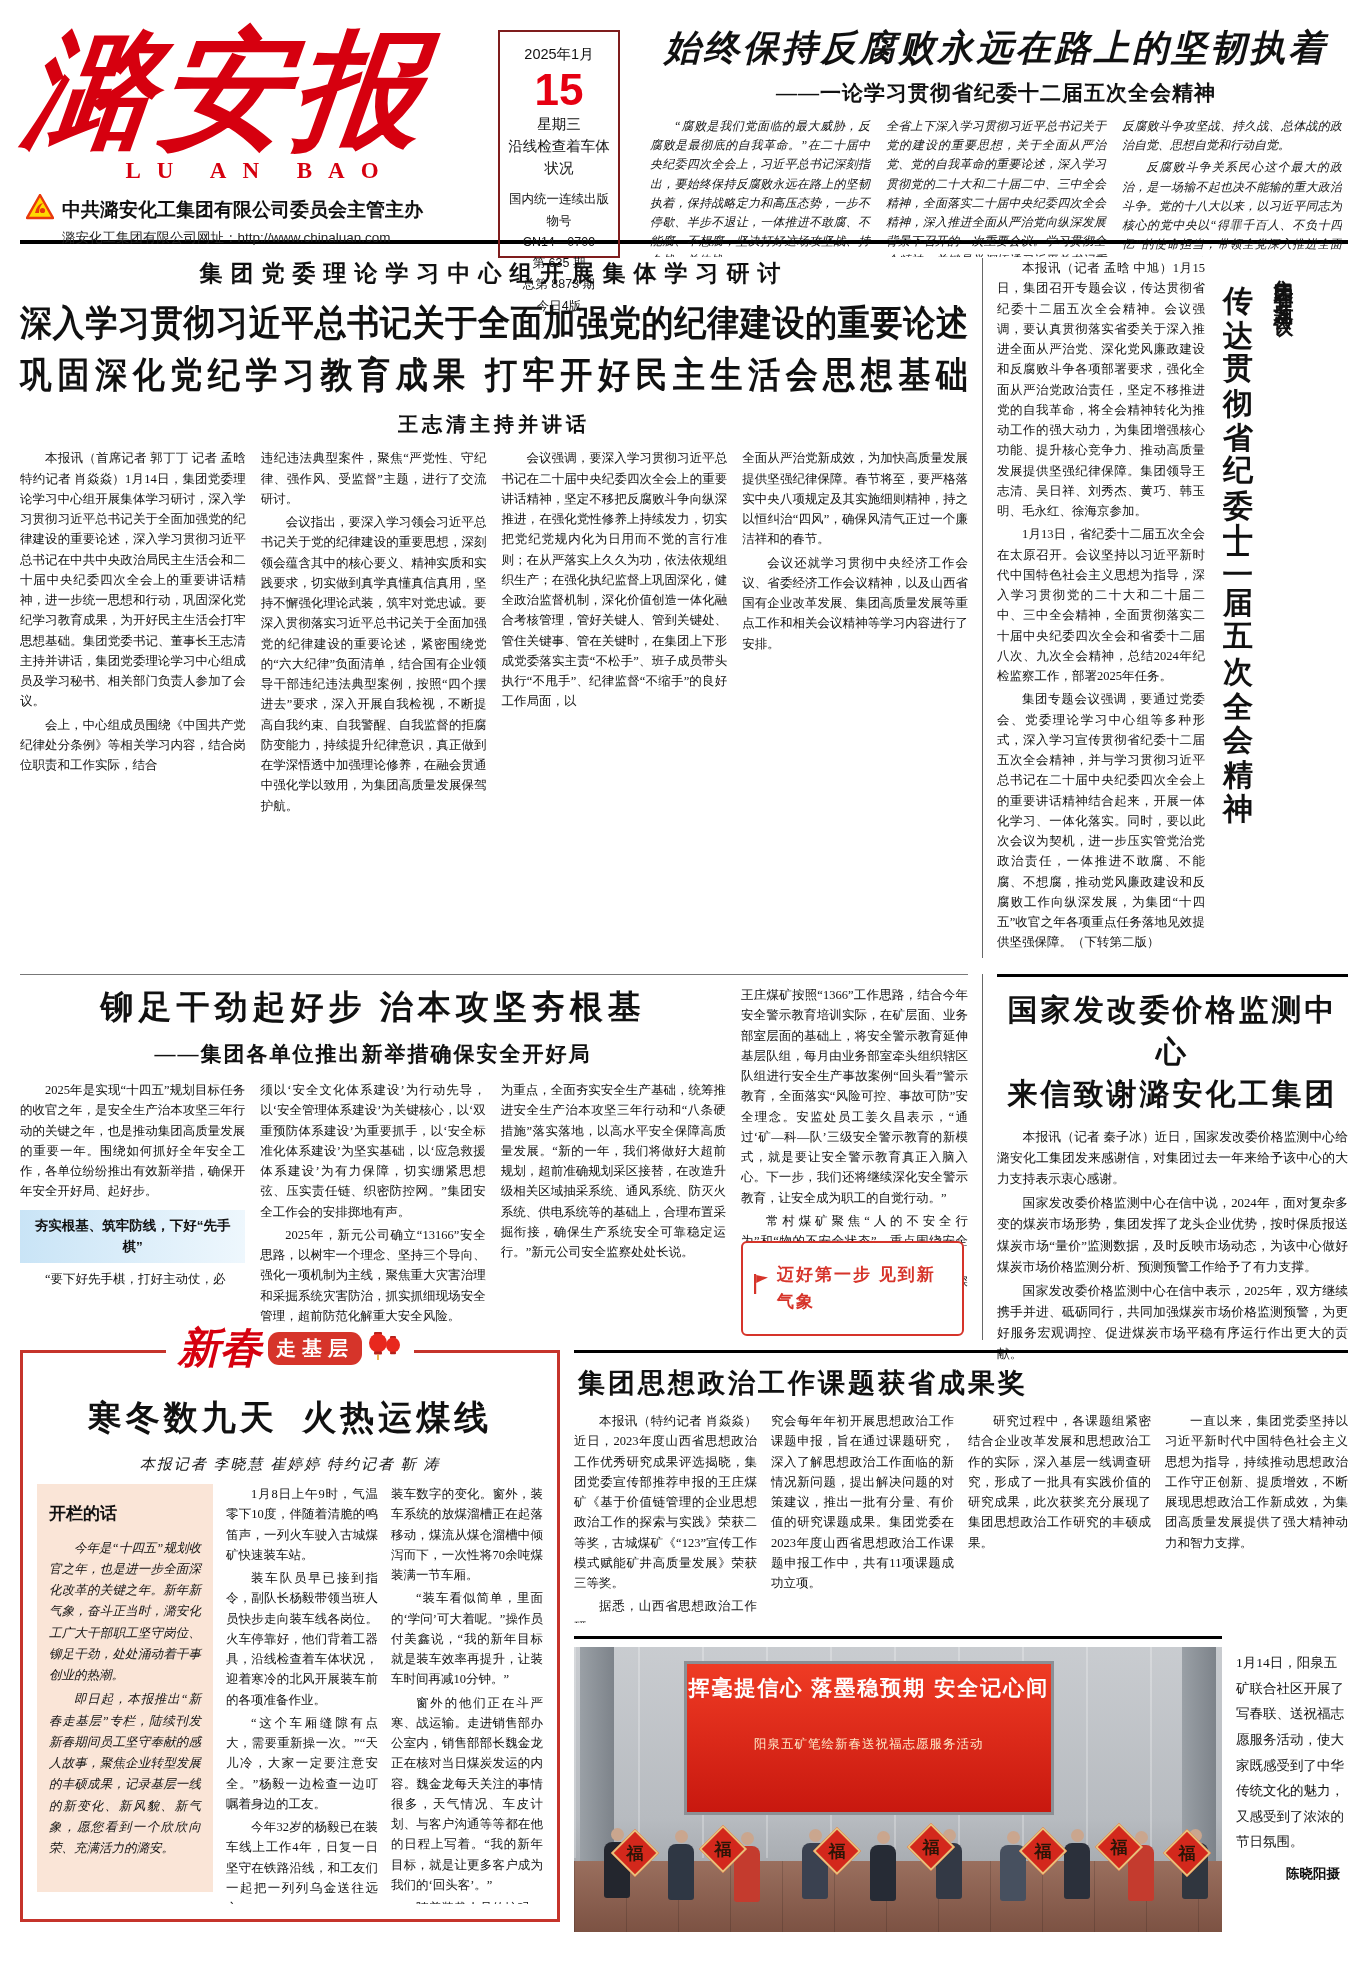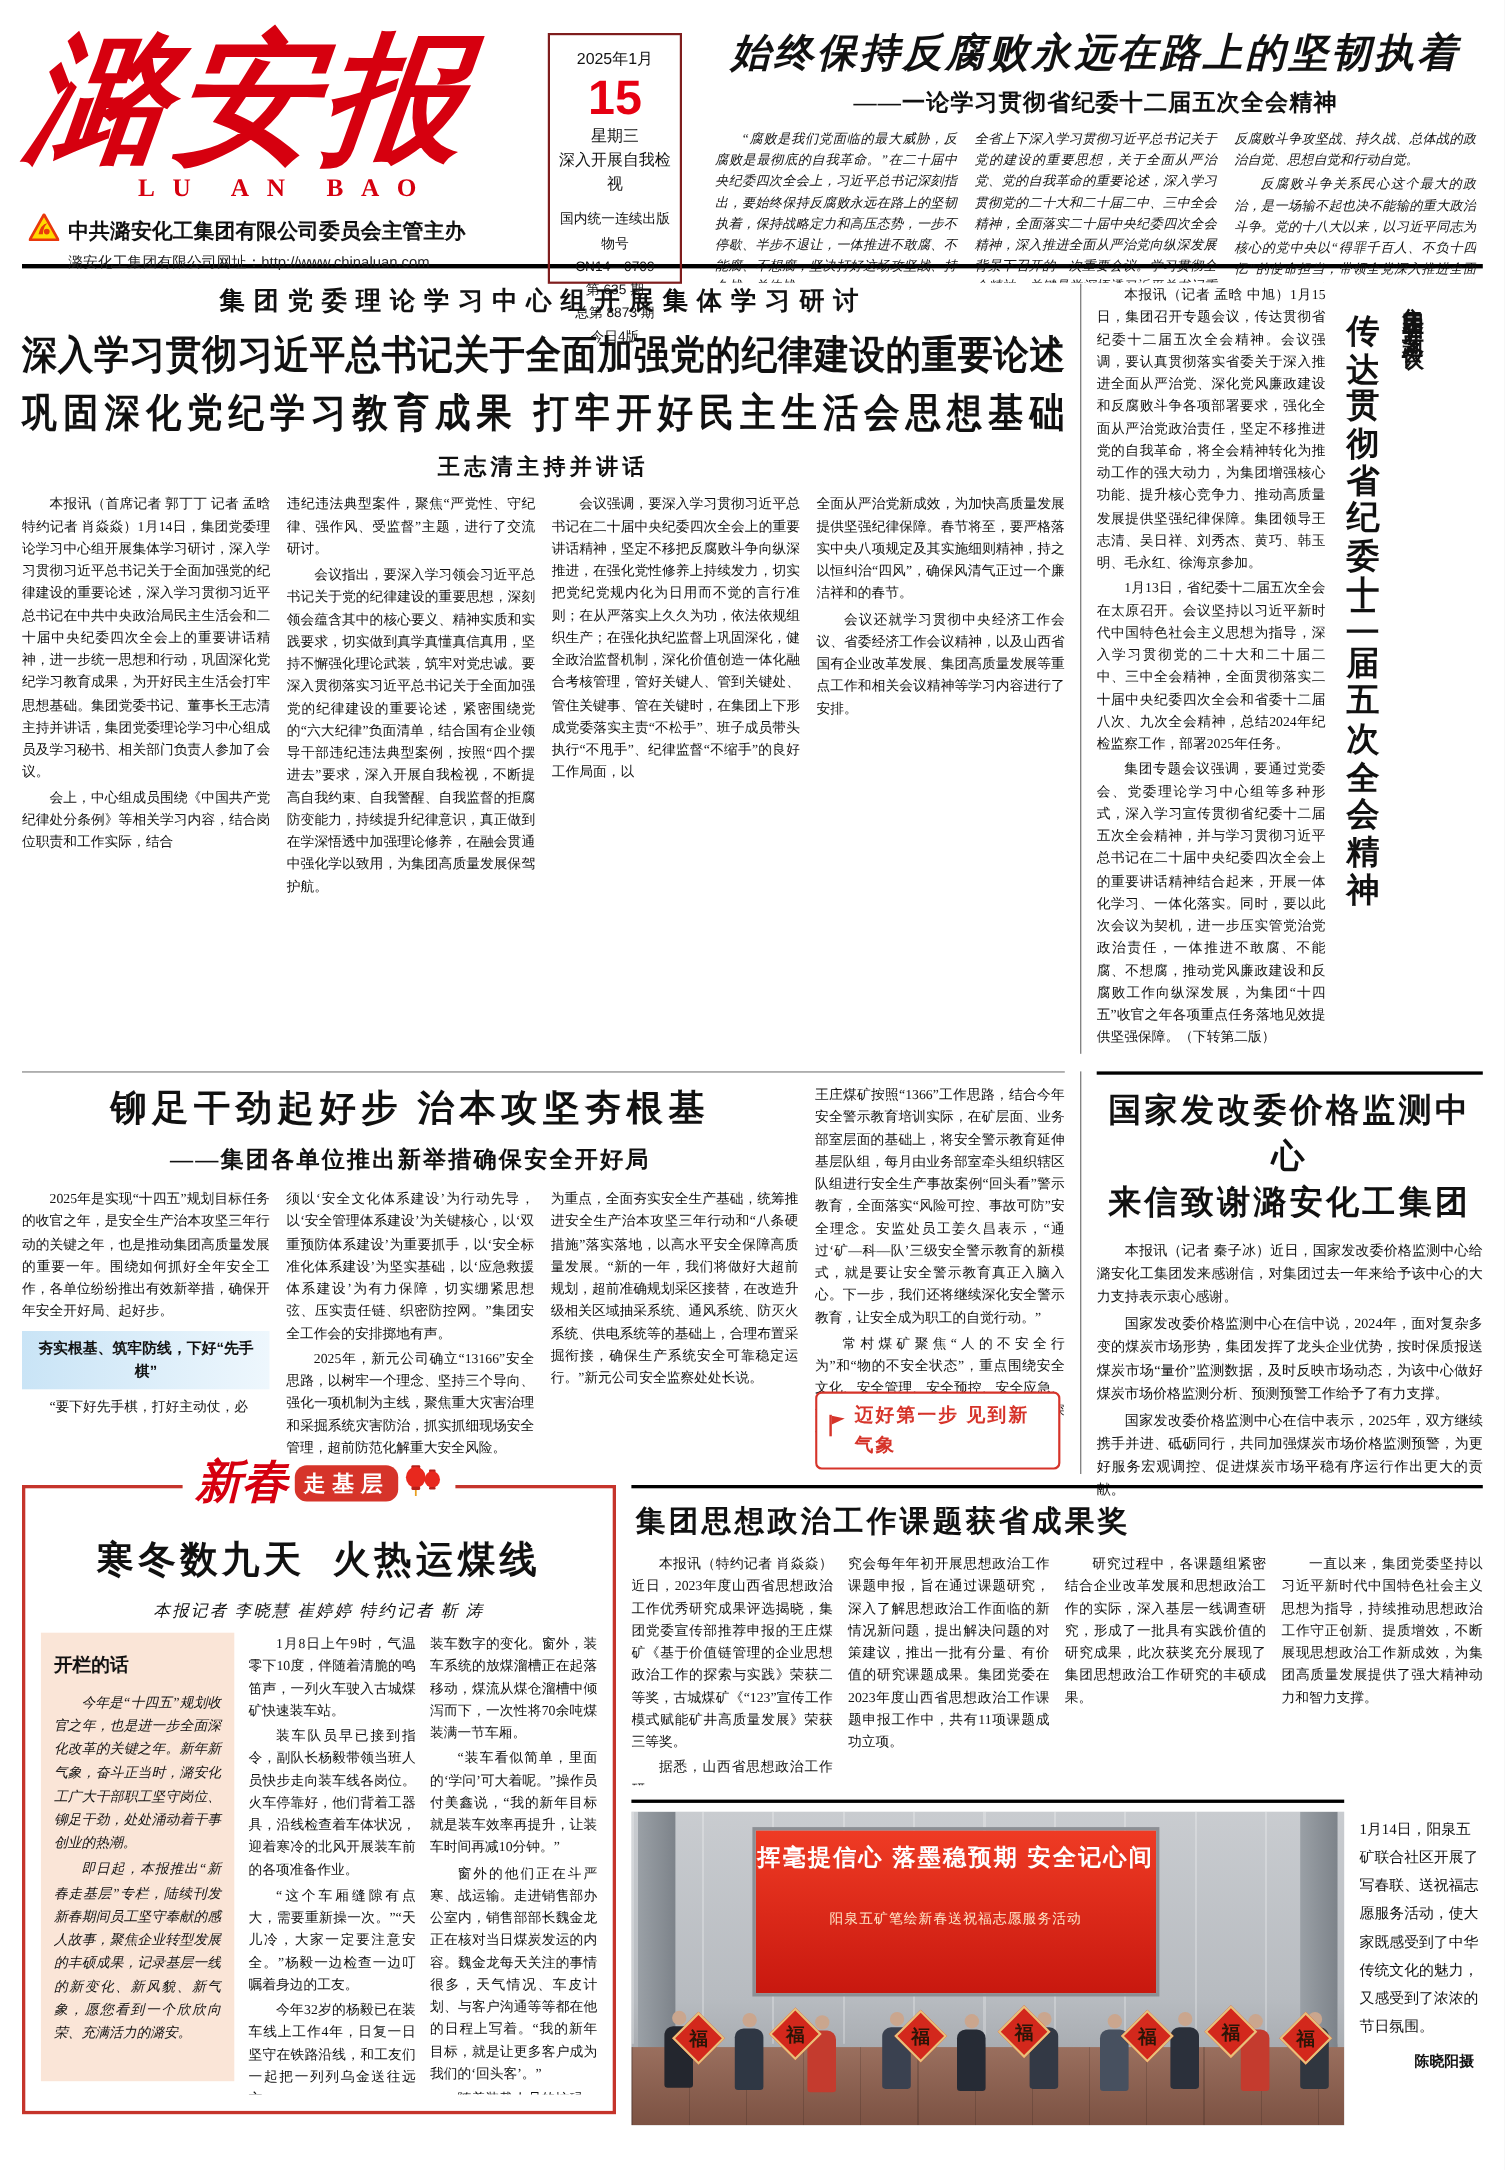--- a/index.html
+++ b/index.html
@@ -55,21 +55,21 @@
   .sf-h{font-size:33px;font-weight:900;text-align:center;letter-spacing:5px;}
   .sf-sub{font-size:21px;font-weight:bold;text-align:center;margin-top:10px;letter-spacing:2px;}
   .sf-body{display:flex;gap:15px;margin-top:12px;height:252px;overflow:hidden;}
   .sf-col{flex:1;min-width:0;}
   .sf-subhead{background:linear-gradient(90deg,#c9e4f6,#eef7fd);font-weight:bold;
               font-family:"Liberation Sans",sans-serif;font-size:13.5px;padding:5px 8px;margin:8px 0 6px;
               text-align:center;}
   .safety-col4{flex:1;margin-left:15px;position:relative;padding-bottom:52px;overflow:hidden;min-width:0;}
   .badge{position:absolute;bottom:4px;left:0;right:4px;border:2px solid #d6342a;border-radius:6px;
          color:#d6342a;font-weight:900;font-family:"Liberation Sans",sans-serif;font-size:17px;
-         padding:6px 10px;display:flex;align-items:center;gap:8px;background:#fff;letter-spacing:2px;}
+         padding:18px 10px;display:flex;align-items:center;gap:8px;background:#fff;letter-spacing:2px;}
   .thanks{flex:1;min-width:0;}
   .th-rule{height:3px;background:#000;margin-bottom:12px;}
   .th-h{font-family:"Liberation Sans",sans-serif;font-weight:900;font-size:30px;line-height:1.4;
         text-align:center;letter-spacing:3px;}
   .th-body{margin-top:12px;font-size:12.8px;line-height:1.65;}
   
   .row-d{display:flex;padding:10px 20px 0;height:592px;box-sizing:border-box;}
   .chunyun{width:540px;flex:none;border:3px solid #c5342b;position:relative;
            padding:26px 14px 12px;box-sizing:border-box;height:572px;}
   .cy-badge{position:absolute;top:-26px;left:50%;transform:translateX(-50%);background:#fff;
@@ -140,21 +140,21 @@
         </span>
         <span>中共潞安化工集团有限公司委员会主管主办</span>
       </div>
       <div class="mh-web">潞安化工集团有限公司网址：http://www.chinaluan.com</div>
     </div>
 
     <div class="datebox">
       <div>2025年1月</div>
       <div class="db-day">15</div>
       <div>星期三</div>
-      <div>深入开展自我检视</div>
+      <div>沿线检查着车体状况</div>
       <div class="db-sep"></div>
       <div class="db-small">国内统一连续出版物号</div>
       <div class="db-small">CN14—0709</div>
       <div class="db-small">第 635 期</div>
       <div class="db-small">总第 8873 期</div>
       <div class="db-small">今日4版</div>
     </div>
 
     <div class="editorial">
       <div class="ed-title">始终保持反腐败永远在路上的坚韧执着</div>

